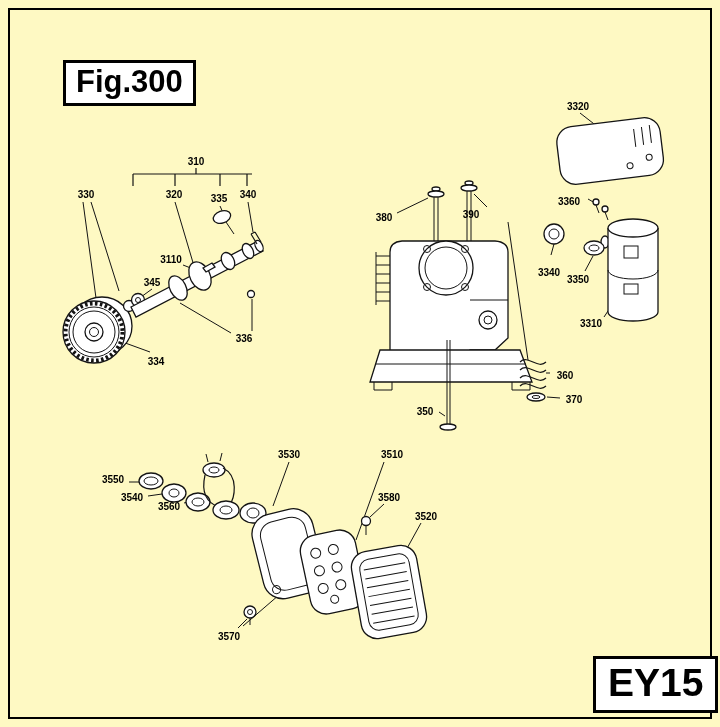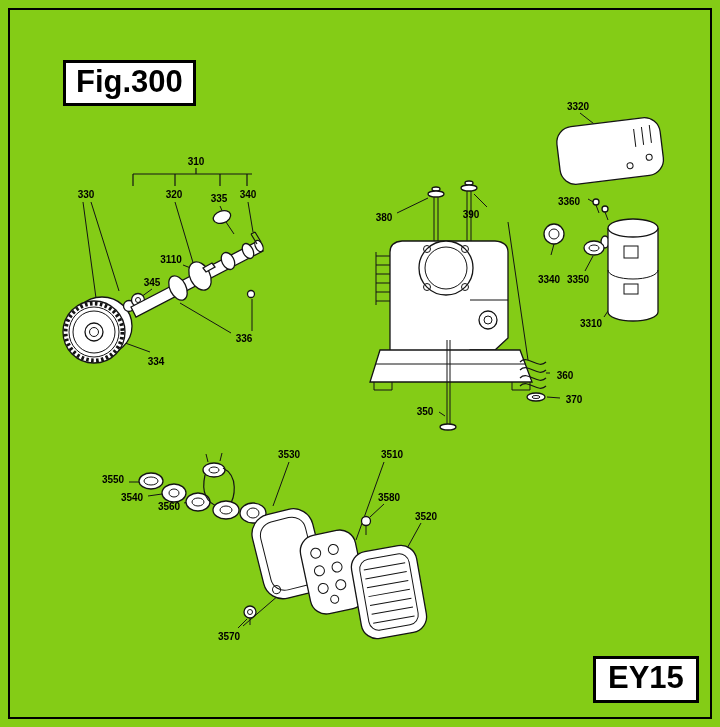--- a/index.html
+++ b/index.html
@@ -1,22 +1,22 @@
 <!DOCTYPE html>
 <html><head>
 <meta charset="utf-8">
 <style>
   html,body{margin:0;padding:0;background:#fff;}
-  .stage{position:relative;width:720px;height:727px;background:#84cc16;overflow:hidden;
+  .stage{position:relative;width:720px;height:727px;background:#fef9c3;overflow:hidden;
          font-family:"Liberation Sans","DejaVu Sans",sans-serif;color:#000;}
   .frame{position:absolute;inset:8px;border:2.5px solid #000;}
   .figbox{position:absolute;left:63px;top:60px;border:3px solid #000;padding:1px 10px 3px 10px;
           font-size:31px;font-weight:bold;background:#fff;line-height:1.15;}
   .modelbox{position:absolute;left:593px;top:656px;border:3px solid #000;padding:0 12px 2px 12px;
-          font-size:31px;font-weight:bold;background:#fff;line-height:1.25;}
+          font-size:39px;font-weight:bold;background:#fff;line-height:1.25;}
   .part-label{position:absolute;transform:translate(-50%,-50%);font-size:10px;font-weight:bold;
           white-space:nowrap;}
   svg.art{position:absolute;left:0;top:0;}
   .ln{stroke:#141414;stroke-width:1.2;fill:none;}
   .shape{stroke:#141414;stroke-width:1.3;fill:#fff;}
   .thin{stroke:#141414;stroke-width:1;fill:none;}
 </style>
 </head>
 <body>
 
@@ -233,21 +233,21 @@
       <span class="part-label" style="left: 219px; top: 198px;">335</span>
       <span class="part-label" style="left: 248px; top: 194px;">340</span>
       <span class="part-label" style="left: 171px; top: 259px;">3110</span>
       <span class="part-label" style="left: 152px; top: 282px;">345</span>
       <span class="part-label" style="left: 156px; top: 361px;">334</span>
       <span class="part-label" style="left: 244px; top: 338px;">336</span>
       <span class="part-label" style="left: 578px; top: 106px;">3320</span>
       <span class="part-label" style="left: 384px; top: 217px;">380</span>
       <span class="part-label" style="left: 471px; top: 214px;">390</span>
       <span class="part-label" style="left: 569px; top: 201px;">3360</span>
-      <span class="part-label" style="left: 549px; top: 279px; text-align: center;">3340</span>
+      <span class="part-label" style="left: 549px; top: 272px; text-align: center;">3340</span>
       <span class="part-label" style="left: 578px; top: 279px;">3350</span>
       <span class="part-label" style="left: 591px; top: 323px;">3310</span>
       <span class="part-label" style="left: 565px; top: 375px;">360</span>
       <span class="part-label" style="left: 574px; top: 399px;">370</span>
       <span class="part-label" style="left: 425px; top: 411px;">350</span>
       <span class="part-label" style="left: 289px; top: 454px;">3530</span>
       <span class="part-label" style="left: 384px; top: 454px; margin-left: 8px;">3510</span>
       <span class="part-label" style="left: 113px; top: 479px;">3550</span>
       <span class="part-label" style="left: 132px; top: 497px; text-align: center;">3540</span>
       <span class="part-label" style="left: 169px; top: 506px;">3560</span>

